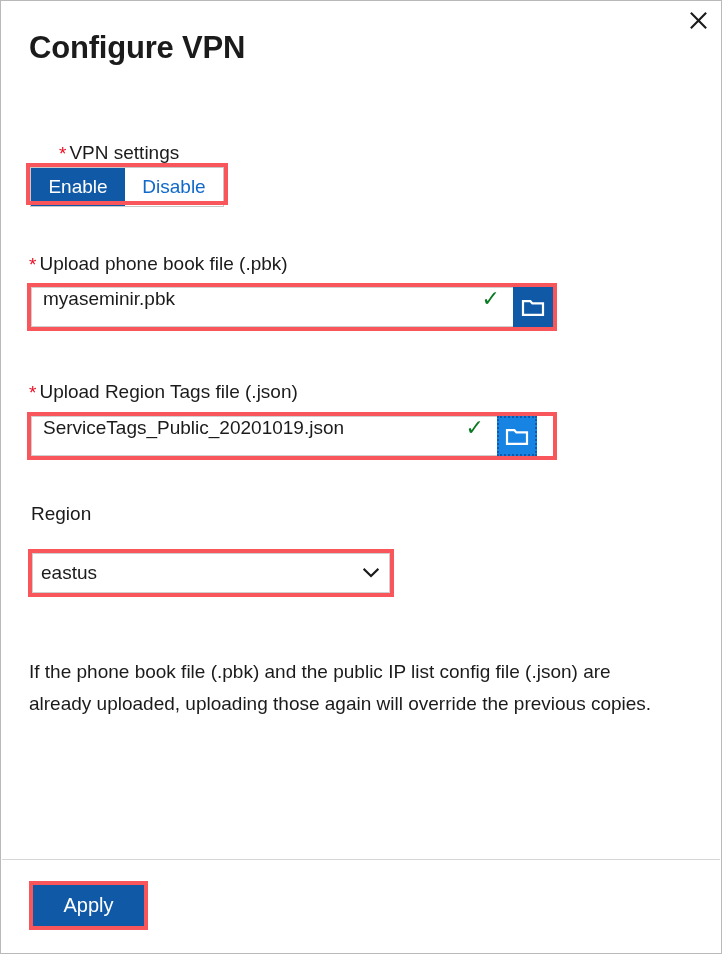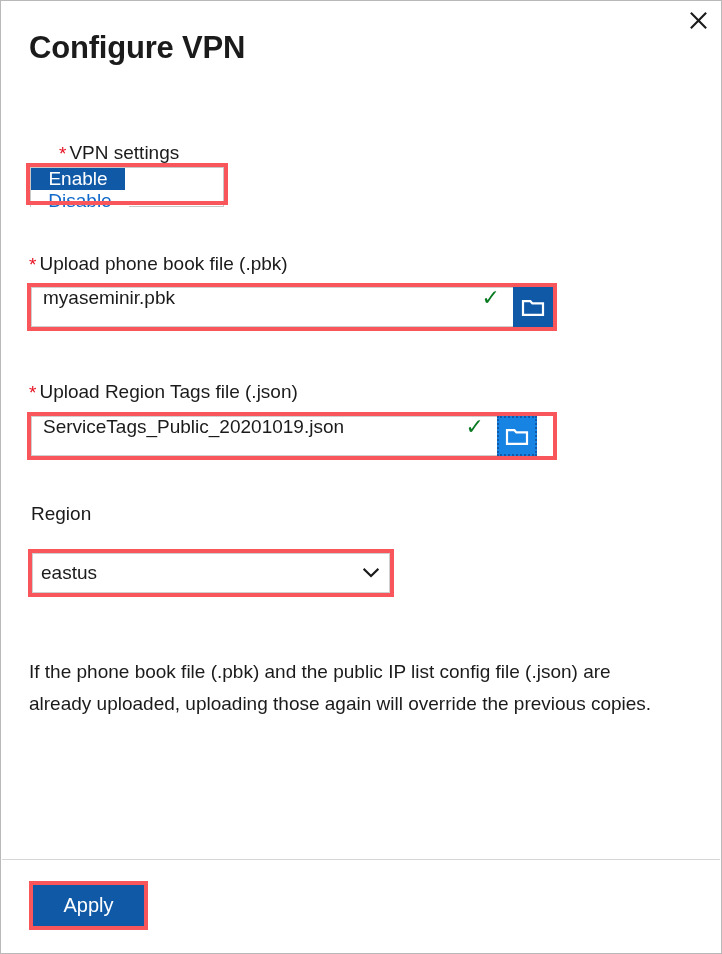--- a/index.html
+++ b/index.html
@@ -79,21 +79,20 @@
 
   .toggle {
     position: absolute;
     left: 29px;
     top: 166px;
     width: 194px;
     height: 40px;
     display: flex;
     box-sizing: border-box;
     border: 1px solid #c8c8c8;
-    flex-direction: column;
   }
   .toggle-opt {
     flex: 0 0 auto;
     display: flex;
     align-items: center;
     justify-content: center;
     font-size: 19px;
     cursor: pointer;
     box-sizing: border-box;
     user-select: none;
@@ -122,21 +121,21 @@
   .upload-row.r1 { left: 30px; top: 286px; width: 522px; }
   .upload-row.r2 { left: 30px; top: 415px; width: 506px; }
 
   .upload-input {
     flex: 1 1 auto;
     box-sizing: border-box;
     border: 1px solid #cfcfcf;
     border-right: none;
     background: #ffffff;
     display: flex;
-    align-items: flex-end;
+    align-items: center;
     padding: 0 0 17px 11px;
     font-size: 19px;
     color: #1b1b1b;
     position: relative;
     min-width: 0;
   }
   .upload-filename {
     flex: 1 1 auto;
     overflow: hidden;
     white-space: nowrap;

